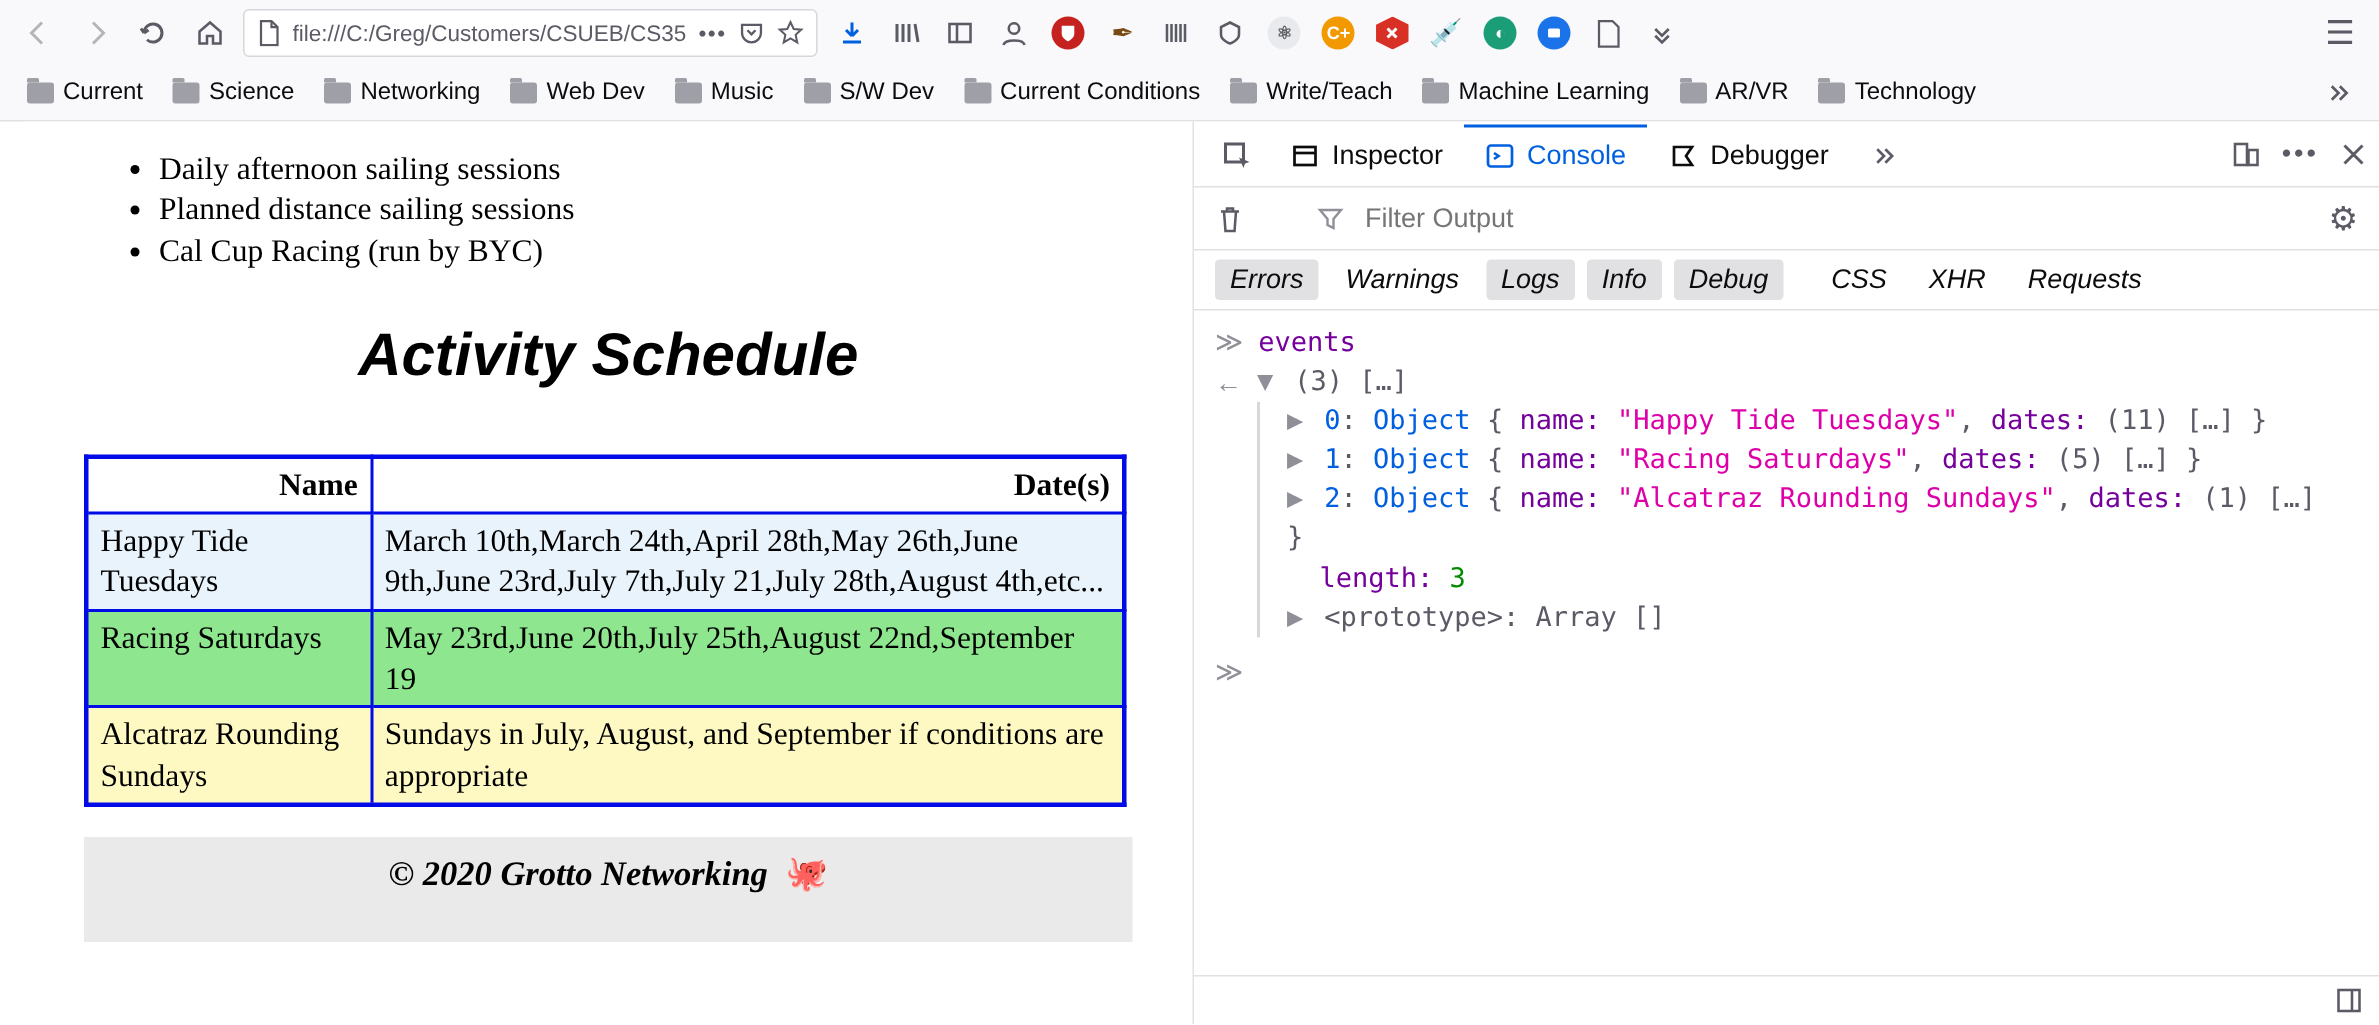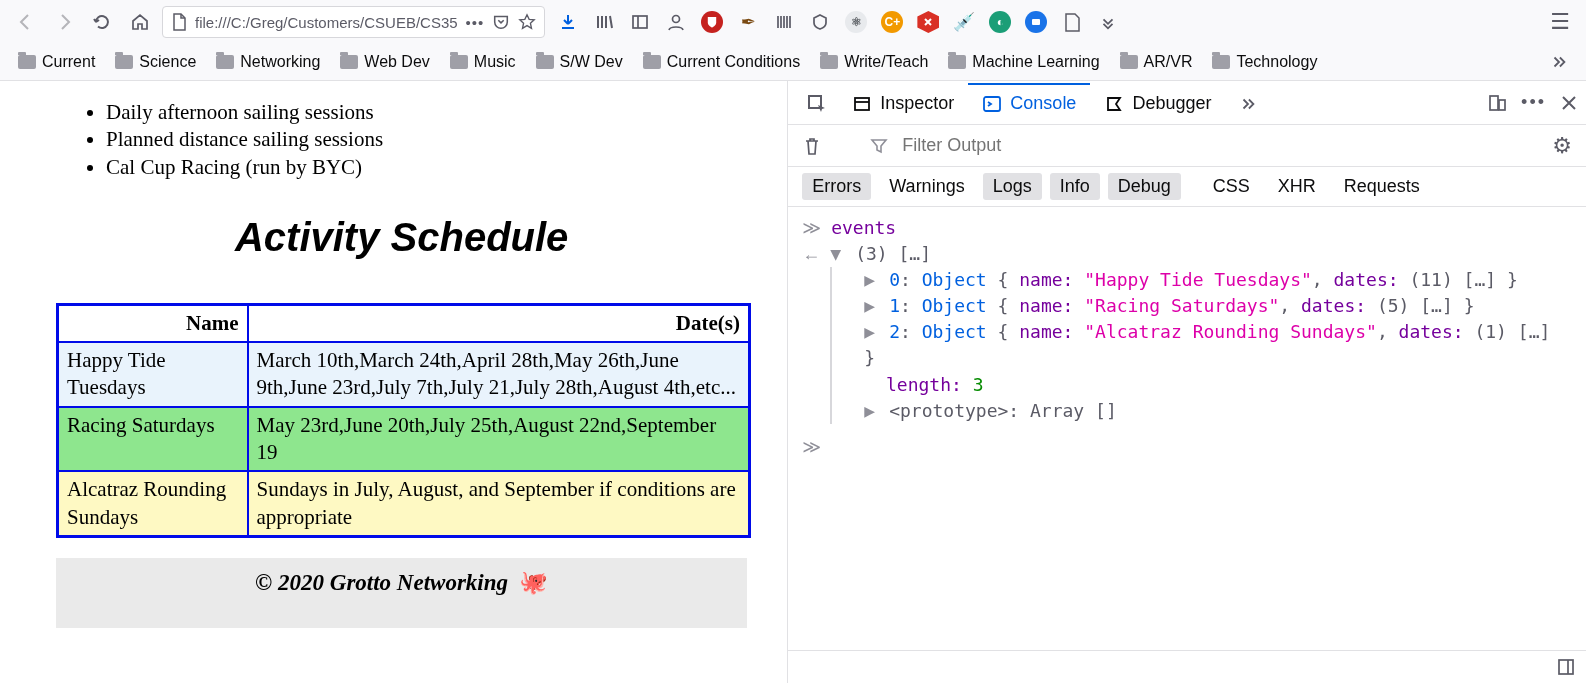--- a/index.html
+++ b/index.html
@@ -53,30 +53,30 @@
 .devtools { flex:1; display:flex; flex-direction:column; background:#fff;}
 .dt-tabs { display:flex; align-items:center; border-bottom:1px solid #e1e1e4; padding:0 8px; height:44px; font-size:18px;}
 .dt-tab { display:flex; align-items:center; gap:8px; padding: 8px 14px; color:#0c0c0d; cursor:pointer; border-top:2px solid transparent;}
 .dt-tab.active { color:#0060df; border-top:2px solid #0060df; background:#fff;}
 .dt-tab .ico { font-size:18px;}
 .dt-right { margin-left:auto; display:flex; gap:14px; align-items:center; color:#5b5b66;}
 .dt-filterbar { display:flex; align-items:center; gap:14px; padding:4px 14px; height:42px; border-bottom:1px solid #e1e1e4; font-size:18px; color:#5b5b66;}
 .dt-filterbar input { border:none; font-size:18px; color:#8f8f98; outline:none; flex:1;}
 .funnel { color:#8f8f98;}
 .dt-cats { display:flex; align-items:center; gap:8px; padding:4px 14px; border-bottom:1px solid #e1e1e4; font-size:18px; height:40px;}
-.cat { padding:3px 10px; border-radius:3px; cursor:pointer;}
+.cat { padding:3px 10px; border-radius:3px; cursor:pointer;font-style:italic;}
 .cat.pressed { background:#e1e1e4;}
 .cat.sep { margin-left:14px;}
 .dt-body { flex:1; overflow:auto; font-family: Menlo, Consolas, monospace; font-size:18px; padding: 8px 14px; line-height:1.45;}
 .cin { display:flex; gap:10px; align-items:baseline;}
 .chevs { color:#8f8f98; font-size:18px; font-family:sans-serif;}
 .cmd { color:#75009c;}
 .cout { display:flex; gap:10px; align-items:flex-start;}
 .cout-arrow { color:#8f8f98; font-family:sans-serif; width:18px;}
-.tree { border-left: 2px solid #d7d7db; padding-left: 14px;}
+.tree { border-left: 2px solid #d7d7db; }
 .twisty { color:#8f8f98; display:inline-block; width:14px;}
 .idx { color:#0060df;}
 .kw  { color:#0060df;}
 .key2 { color:#75009c;}
 .str { color:#dd00a9;}
 .num { color:#058b00;}
 .grey { color:#5b5b66;}
 .obj-line { white-space:nowrap; padding-left:18px;}
 .prompt2 { padding-top:10px; }
 .dt-foot { display:flex; align-items:center; justify-content:flex-end; padding:6px 10px; color:#5b5b66; font-size:18px; border-top:1px solid #e1e1e4;}

